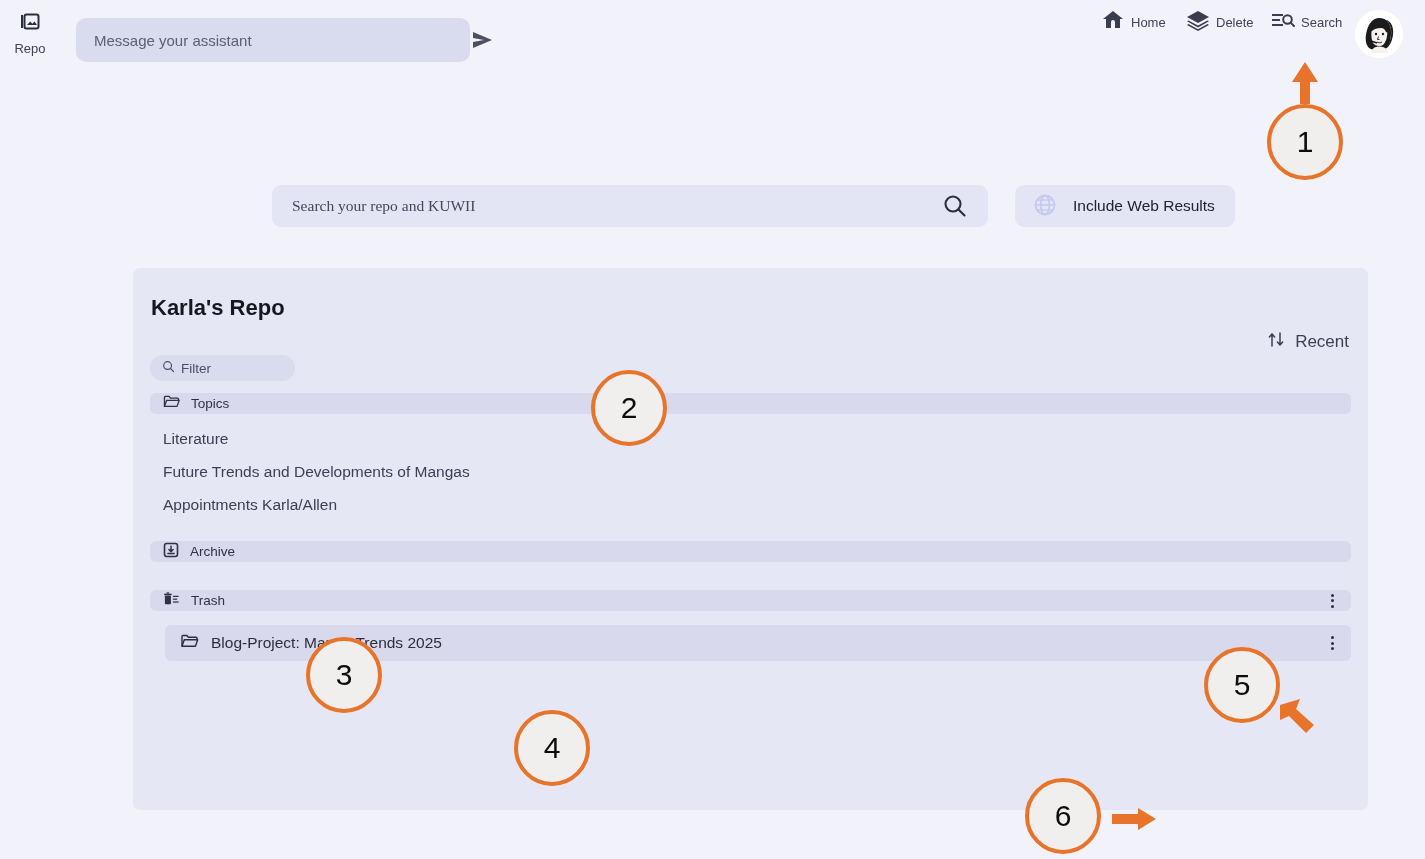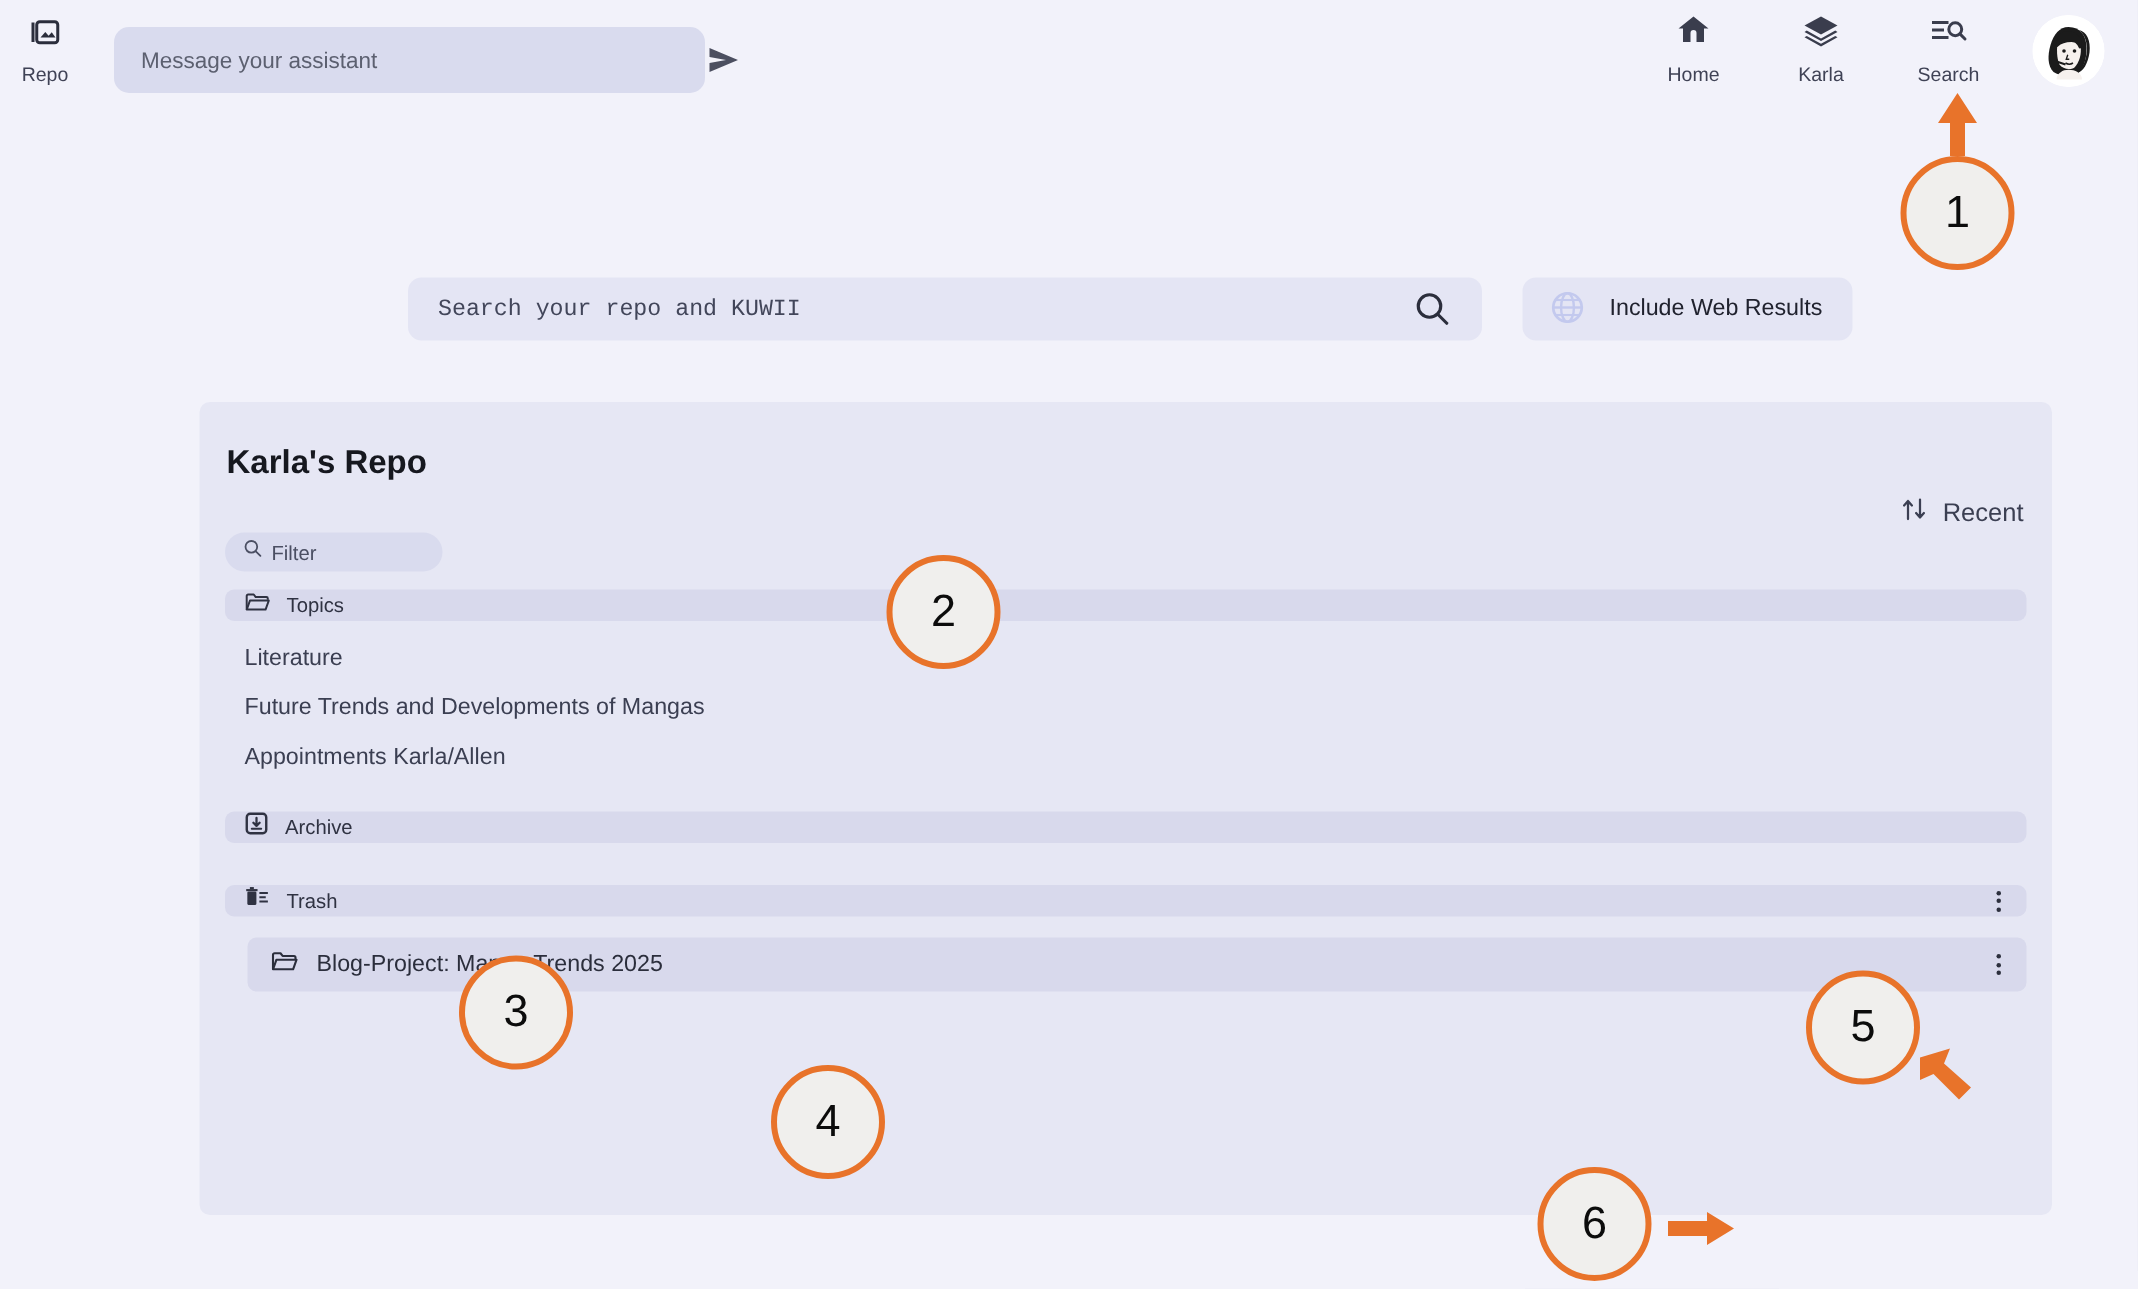--- a/index.html
+++ b/index.html
@@ -26,38 +26,38 @@
     font-family: "Liberation Sans", sans-serif;
   }
   .msg-input::placeholder { color: #5c6070; }
   .send-btn {
     position: absolute; left: 470px; top: 27px;
     width: 26px; height: 26px; display: flex; align-items: center; justify-content: center;
     background: none; border: none; cursor: pointer;
   }
 
   .navs { position: absolute; right: 22px; top: 8px; display: flex; align-items: flex-start; gap: 27px; }
-  .nav-item { width: 58px; display: flex; flex-direction: column; align-items: center; gap: 5px; cursor: pointer; }
+  .nav-item { width: 58px; display: flex; flex-direction: row; align-items: center; gap: 5px; cursor: pointer; }
   .nav-item .label { font-size: 13px; color: #3f4255; }
   .avatar {
     width: 48px; height: 48px; border-radius: 50%;
     background: #ffffff; overflow: hidden; margin-top: 2px;
     display: flex; align-items: center; justify-content: center;
   }
 
   
   .searchrow { position: absolute; left: 272px; top: 185px; display: flex; align-items: center; gap: 27px; }
   .search-box {
     position: relative; width: 716px; height: 42px;
     background: #e4e5f4; border-radius: 9px; display: flex; align-items: center;
   }
   .search-box input {
     flex: 1; height: 100%; background: none; border: none; outline: none;
     padding: 4px 20px; font-size: 15.5px; color: #0c4a6e;
-    font-family: Liberation Mono, monospace;
+    font-family: Liberation Serif, serif;
   }
   .search-box input::placeholder { color: #42465a; }
   .search-ico { margin-right: 20px; display: flex; }
   .web-btn {
     height: 42px; background: #e4e5f4; border-radius: 9px;
     display: flex; align-items: center; gap: 15px; padding: 0 20px 0 17px;
     border: none; cursor: pointer;
   }
   .web-btn .label { font-size: 15.5px; color: #20222e; }
 
@@ -166,21 +166,21 @@
       </div>
 
       <div class="nav-item">
         <span>
           <svg width="26" height="24" viewBox="0 0 26 24">
             <path d="M13 3 L24 9 L13 15 L2 9 Z" fill="#3a3d4d"></path>
             <path d="M3.5 12.4 L13 17.6 L22.5 12.4 L24 13.3 L13 19.4 L2 13.3 Z" fill="#3a3d4d"></path>
             <path d="M3.5 16 L13 21.2 L22.5 16 L24 16.9 L13 23 L2 16.9 Z" fill="#3a3d4d"></path>
           </svg>
         </span>
-        <span class="label">Karla</span>
+        <span class="label">Delete</span>
       </div>
 
       <div class="nav-item">
         <span>
           <svg width="26" height="24" viewBox="0 0 26 24">
             <rect x="2" y="6" width="11" height="2" fill="#3a3d4d"></rect>
             <rect x="2" y="11" width="8" height="2" fill="#3a3d4d"></rect>
             <rect x="2" y="16" width="11" height="2" fill="#3a3d4d"></rect>
             <circle cx="17.5" cy="11.5" r="4.3" fill="none" stroke="#3a3d4d" stroke-width="2"></circle>
             <line x1="20.6" y1="14.6" x2="24" y2="18" stroke="#3a3d4d" stroke-width="2" stroke-linecap="round"></line>

